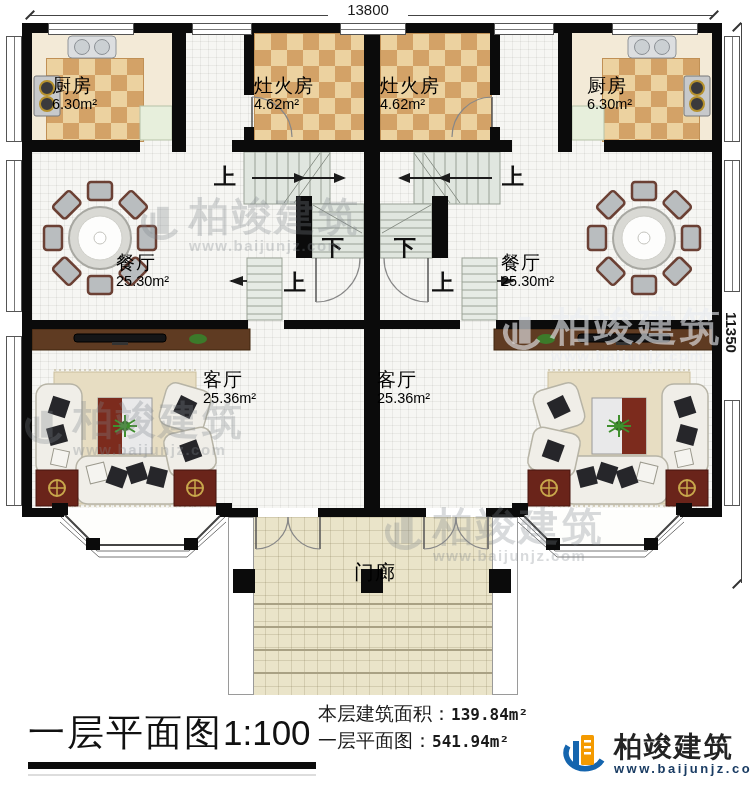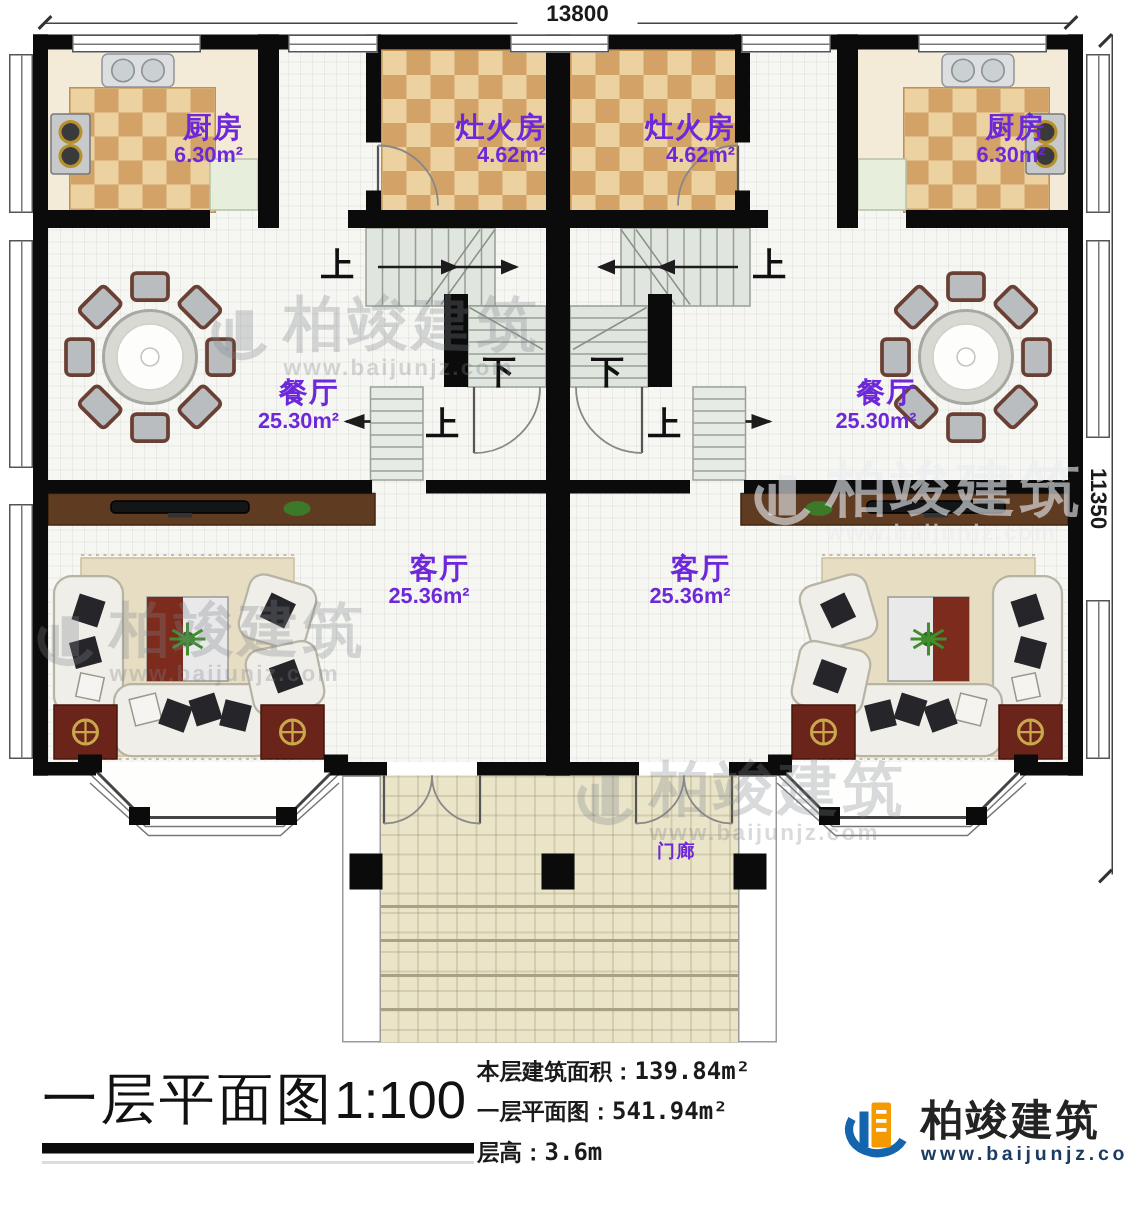--- a/index.html
+++ b/index.html
@@ -18,42 +18,42 @@
   .kitchenfloor{background:#f3ead7;z-index:2;}
   .checker{background-color:#ecd2a0;
     background-image:conic-gradient(#d3a267 25%,#ecd2a0 25% 50%,#d3a267 50% 75%,#ecd2a0 75%);
     background-size:32px 32px;z-index:3;border:1px solid #c09055;}
   .porchfloor{background-color:#eae4c9;
     background-image:linear-gradient(rgba(120,110,70,.20) 1px,transparent 1px),linear-gradient(90deg,rgba(120,110,70,.20) 1px,transparent 1px);
     background-size:13px 13px;z-index:2;}
   .steps{position:absolute;background-image:repeating-linear-gradient(180deg,#a9a184 0 2px,transparent 2px 23px);z-index:3;}
   .column{position:absolute;background:#fff;border:1px solid #9a9a9a;z-index:4;}
   .furniture{position:absolute;left:0;top:0;z-index:4;}
-  .rlabel{position:absolute;width:110px;text-align:right;font-weight:bold;color:#6d28d9;z-index:7;line-height:1.1;}
+  .rlabel{position:absolute;width:110px;text-align:left;font-weight:normal;color:#000000;z-index:7;line-height:1.1;}
   .rlabel .rname{display:block;font-size:19px;letter-spacing:1px;}
   .rlabel .rarea{display:block;font-size:14.5px;}
   .slabel{position:absolute;font-size:22px;font-weight:bold;color:#101010;z-index:7;}
   .wm{position:absolute;display:flex;gap:7px;align-items:center;z-index:9;color:rgba(125,131,139,.30);pointer-events:none;}
   .wm.light{color:rgba(232,236,240,.62);}
   .wm svg{width:44px;height:48px;flex:0 0 auto;}
   .wm-brand{font-size:40px;font-weight:bold;letter-spacing:3px;line-height:1.02;white-space:nowrap;}
   .wm-url{font-size:15px;font-weight:bold;letter-spacing:1.5px;white-space:nowrap;}
   .dim-line-top{position:absolute;left:30px;top:15px;width:684px;height:1px;background:#444;z-index:8;}
   .dim-line-right{position:absolute;left:741px;top:23px;width:1px;height:560px;background:#444;z-index:8;}
   .tick{position:absolute;width:2px;height:12px;background:#333;z-index:8;}
-  .dim-top-label{position:absolute;left:345px;top:1px;width:80px;text-align:center;font-size:15px;font-weight:bold;background:#fff;z-index:9;}
+  .dim-top-label{position:absolute;left:328px;top:1px;width:80px;text-align:center;font-size:15px;font-weight:normal;background:#fff;z-index:9;}
   .dim-right-label{position:absolute;left:740px;top:312px;transform:rotate(90deg);transform-origin:top left;font-size:15px;font-weight:bold;background:#fff;z-index:9;}
   .titleblock{position:absolute;left:0;top:700px;width:750px;height:109px;z-index:10;}
   .tb-title{position:absolute;left:28px;top:8px;font-size:37px;color:#111;letter-spacing:2px;white-space:nowrap;}
   .tb-title .scale{font-size:35px;letter-spacing:0;}
   .tb-rule{position:absolute;left:28px;top:62px;width:288px;height:7px;background:#0b0b0b;}
   .tb-rule2{position:absolute;left:28px;top:74px;width:288px;height:2px;background:#ddd;}
   .tb-stats{position:absolute;left:318px;top:0px;}
   .tb-stats .row{height:27px;line-height:27px;white-space:nowrap;}
-  .tb-stats .lbl{font-size:15px;font-weight:bold;}
+  .tb-stats .lbl{font-size:19px;font-weight:normal;}
   .tb-stats .val{font-size:16px;font-weight:bold;font-family:"DejaVu Sans Mono",monospace;}
   .logo{position:absolute;left:560px;top:28px;display:flex;align-items:center;gap:8px;}
   .logo-text .logo-brand{font-size:28px;font-weight:bold;color:#232323;letter-spacing:2px;line-height:1.05;}
   .logo-text .logo-url{font-size:13px;font-weight:bold;color:#1a3c63;letter-spacing:2.5px;}
 </style>
 </head>
 <body>
 
 <div class="page">
 
@@ -244,21 +244,21 @@
   </div>
   <div class="rlabel" style="left:203px;top:370px;">
     <span class="rname">客厅</span>
     <span class="rarea">25.36m²</span>
   </div>
   <div class="rlabel" style="left:377px;top:370px;">
     <span class="rname">客厅</span>
     <span class="rarea">25.36m²</span>
   </div>
   <div class="rlabel" style="left:354px;top:561px;">
-    <span class="rname" style="font-size:12px;">门廊</span>
+    <span class="rname" style="font-size:20px;">门廊</span>
   </div>
 
   <div class="slabel" style="left:214px;top:162px;">上</div>
   <div class="slabel" style="left:502px;top:162px;">上</div>
   <div class="slabel" style="left:284px;top:268px;">上</div>
   <div class="slabel" style="left:432px;top:268px;">上</div>
   <div class="slabel" style="left:322px;top:233px;">下</div>
   <div class="slabel" style="left:394px;top:233px;">下</div>
 
   <div class="wm" style="left:138px;top:196px;">
@@ -308,21 +308,20 @@
 
   <div class="titleblock">
     <div class="tb-title">
       <span>一层平面图</span><span class="scale">1:100</span>
     </div>
     <div class="tb-rule"></div>
     <div class="tb-rule2"></div>
     <div class="tb-stats">
       <div class="row"><span class="lbl">本层建筑面积：</span><span class="val">139.84m²</span></div>
       <div class="row"><span class="lbl">一层平面图：</span><span class="val">541.94m²</span></div>
-      <div class="row"><span class="lbl">层高：</span><span class="val">3.6m</span></div>
     </div>
     <div class="logo">
       <svg width="46" height="52" viewBox="0 0 46 52">
         <path d="M8 18 A18 15 0 1 0 42 32" fill="none" stroke="#1565ae" stroke-width="5.5"></path>
         <rect x="21" y="7" width="13" height="30" rx="1.5" fill="#f49a00"></rect>
         <rect x="24" y="12" width="7" height="2.5" fill="#fff"></rect>
         <rect x="24" y="18" width="7" height="2.5" fill="#fff"></rect>
         <rect x="24" y="24" width="7" height="2.5" fill="#fff"></rect>
         <rect x="13" y="13" width="6" height="24" fill="#1565ae"></rect>
       </svg>

